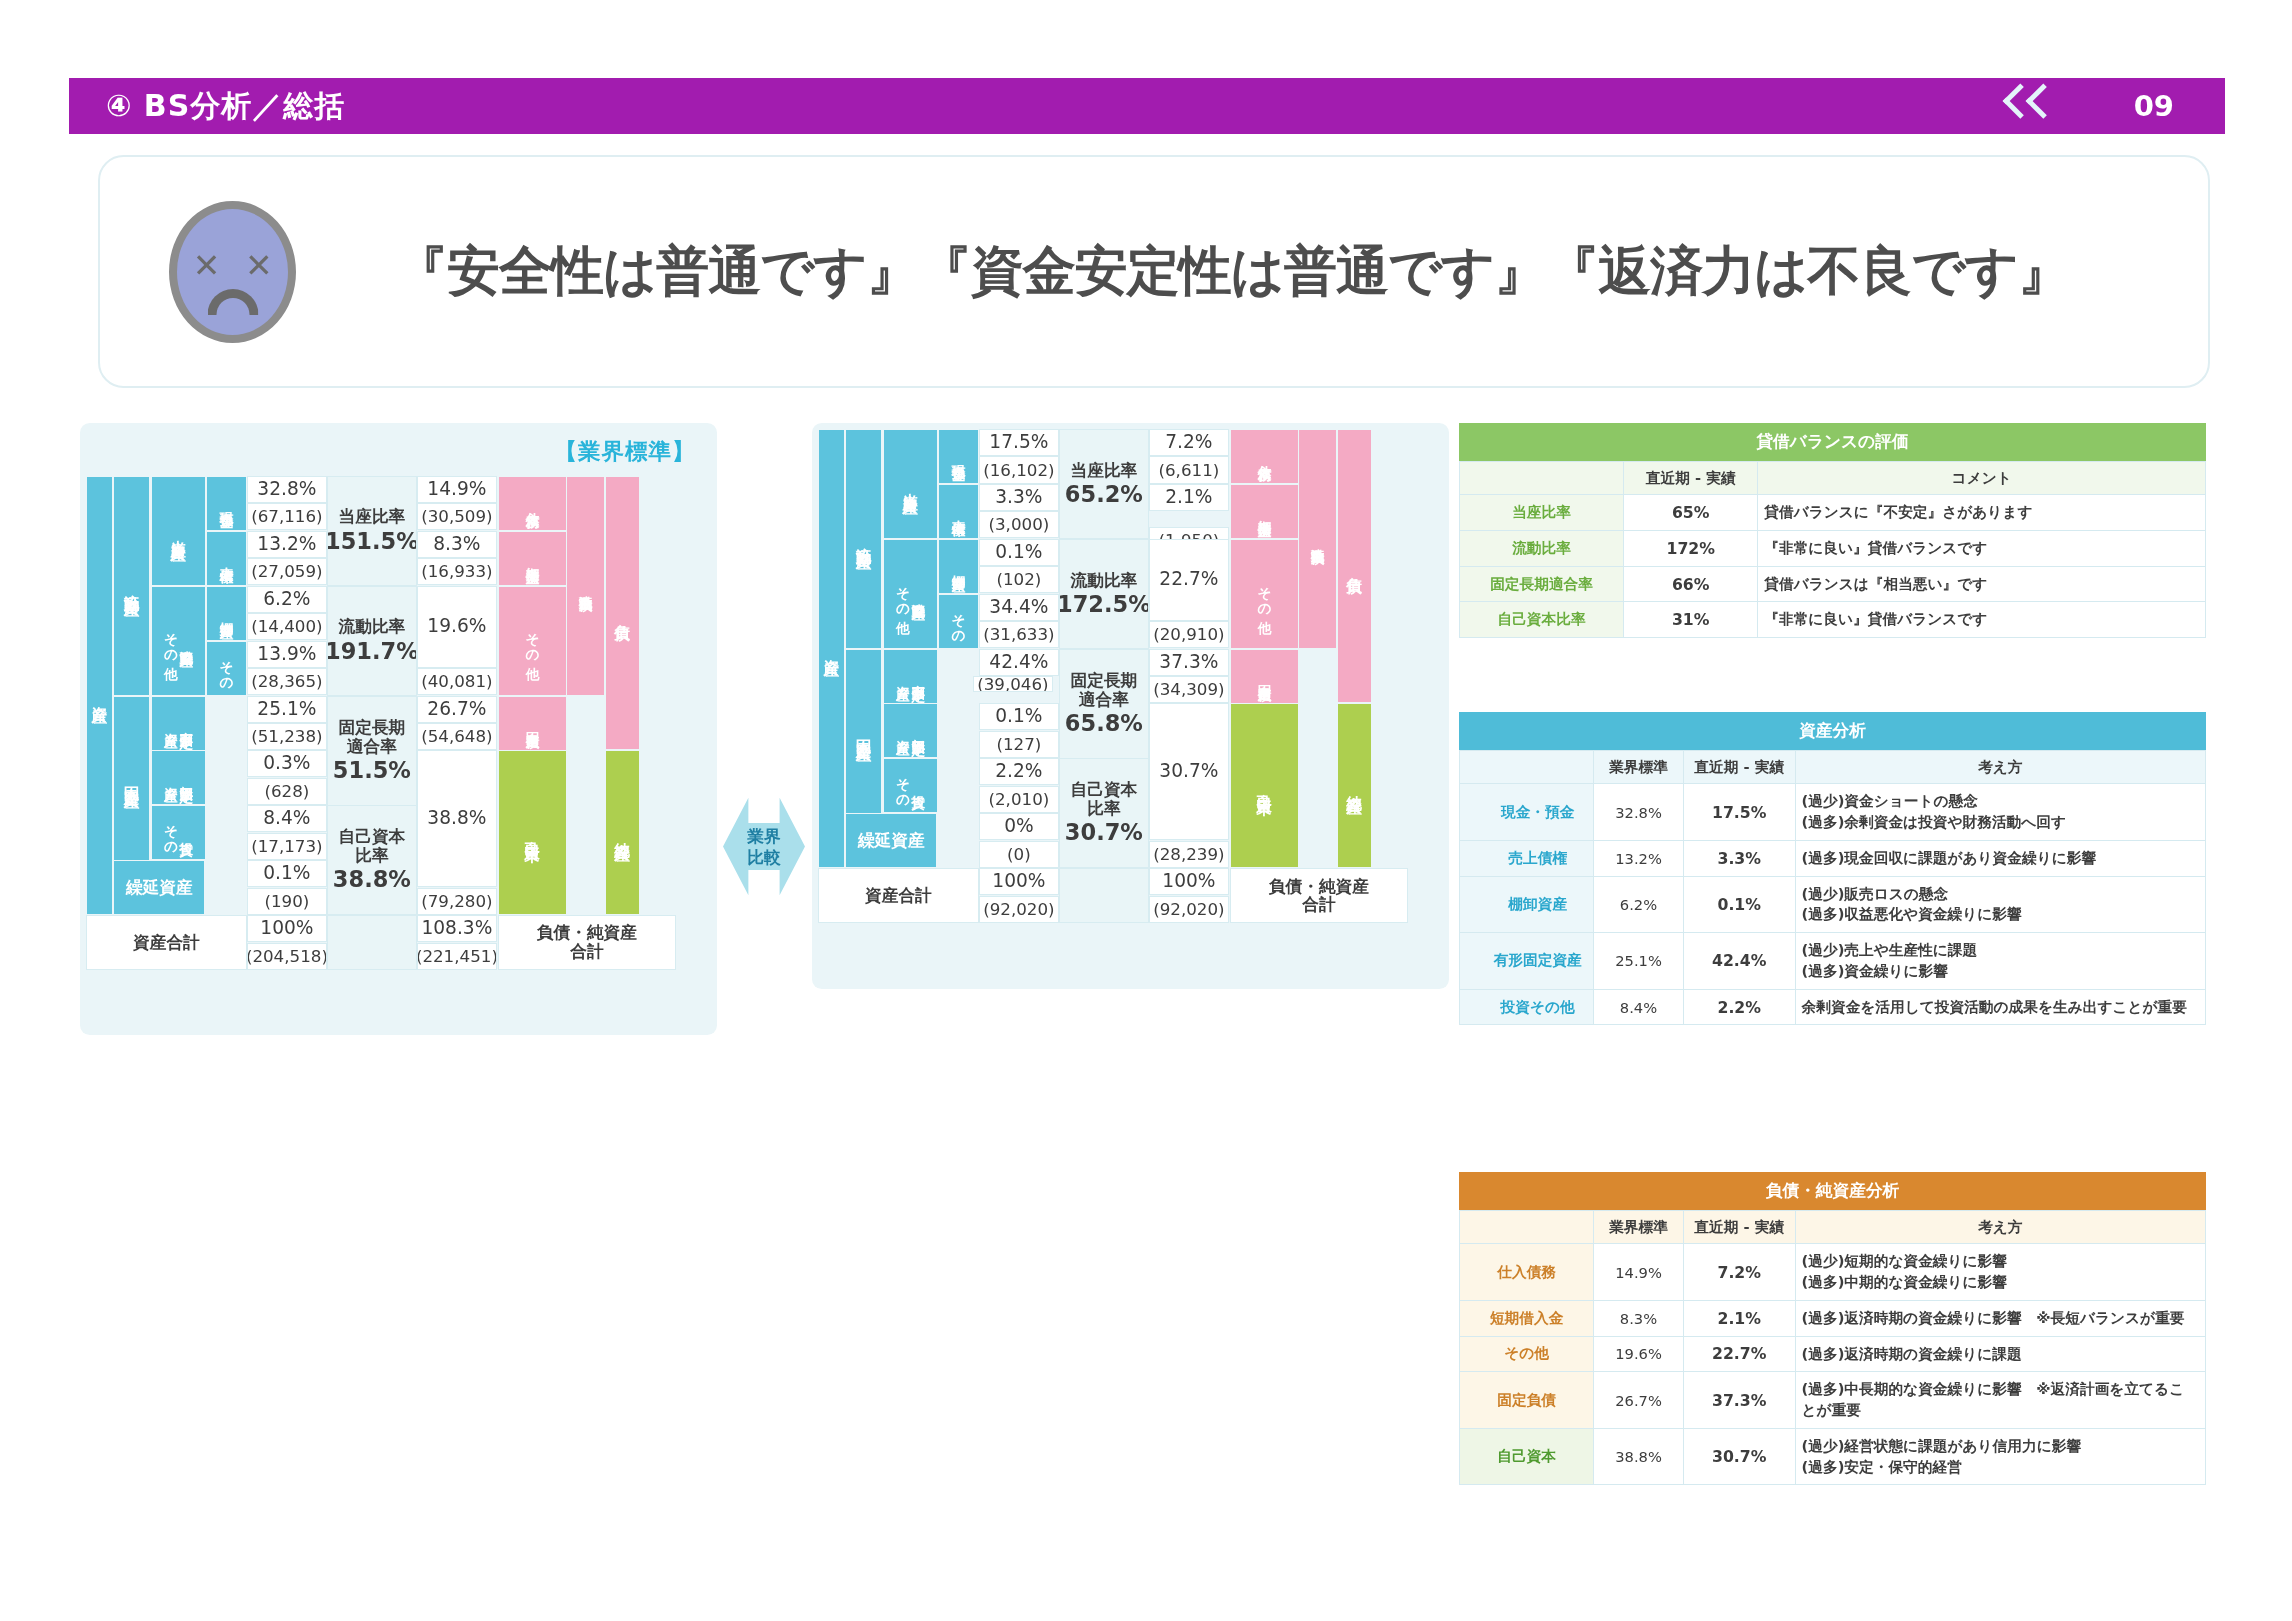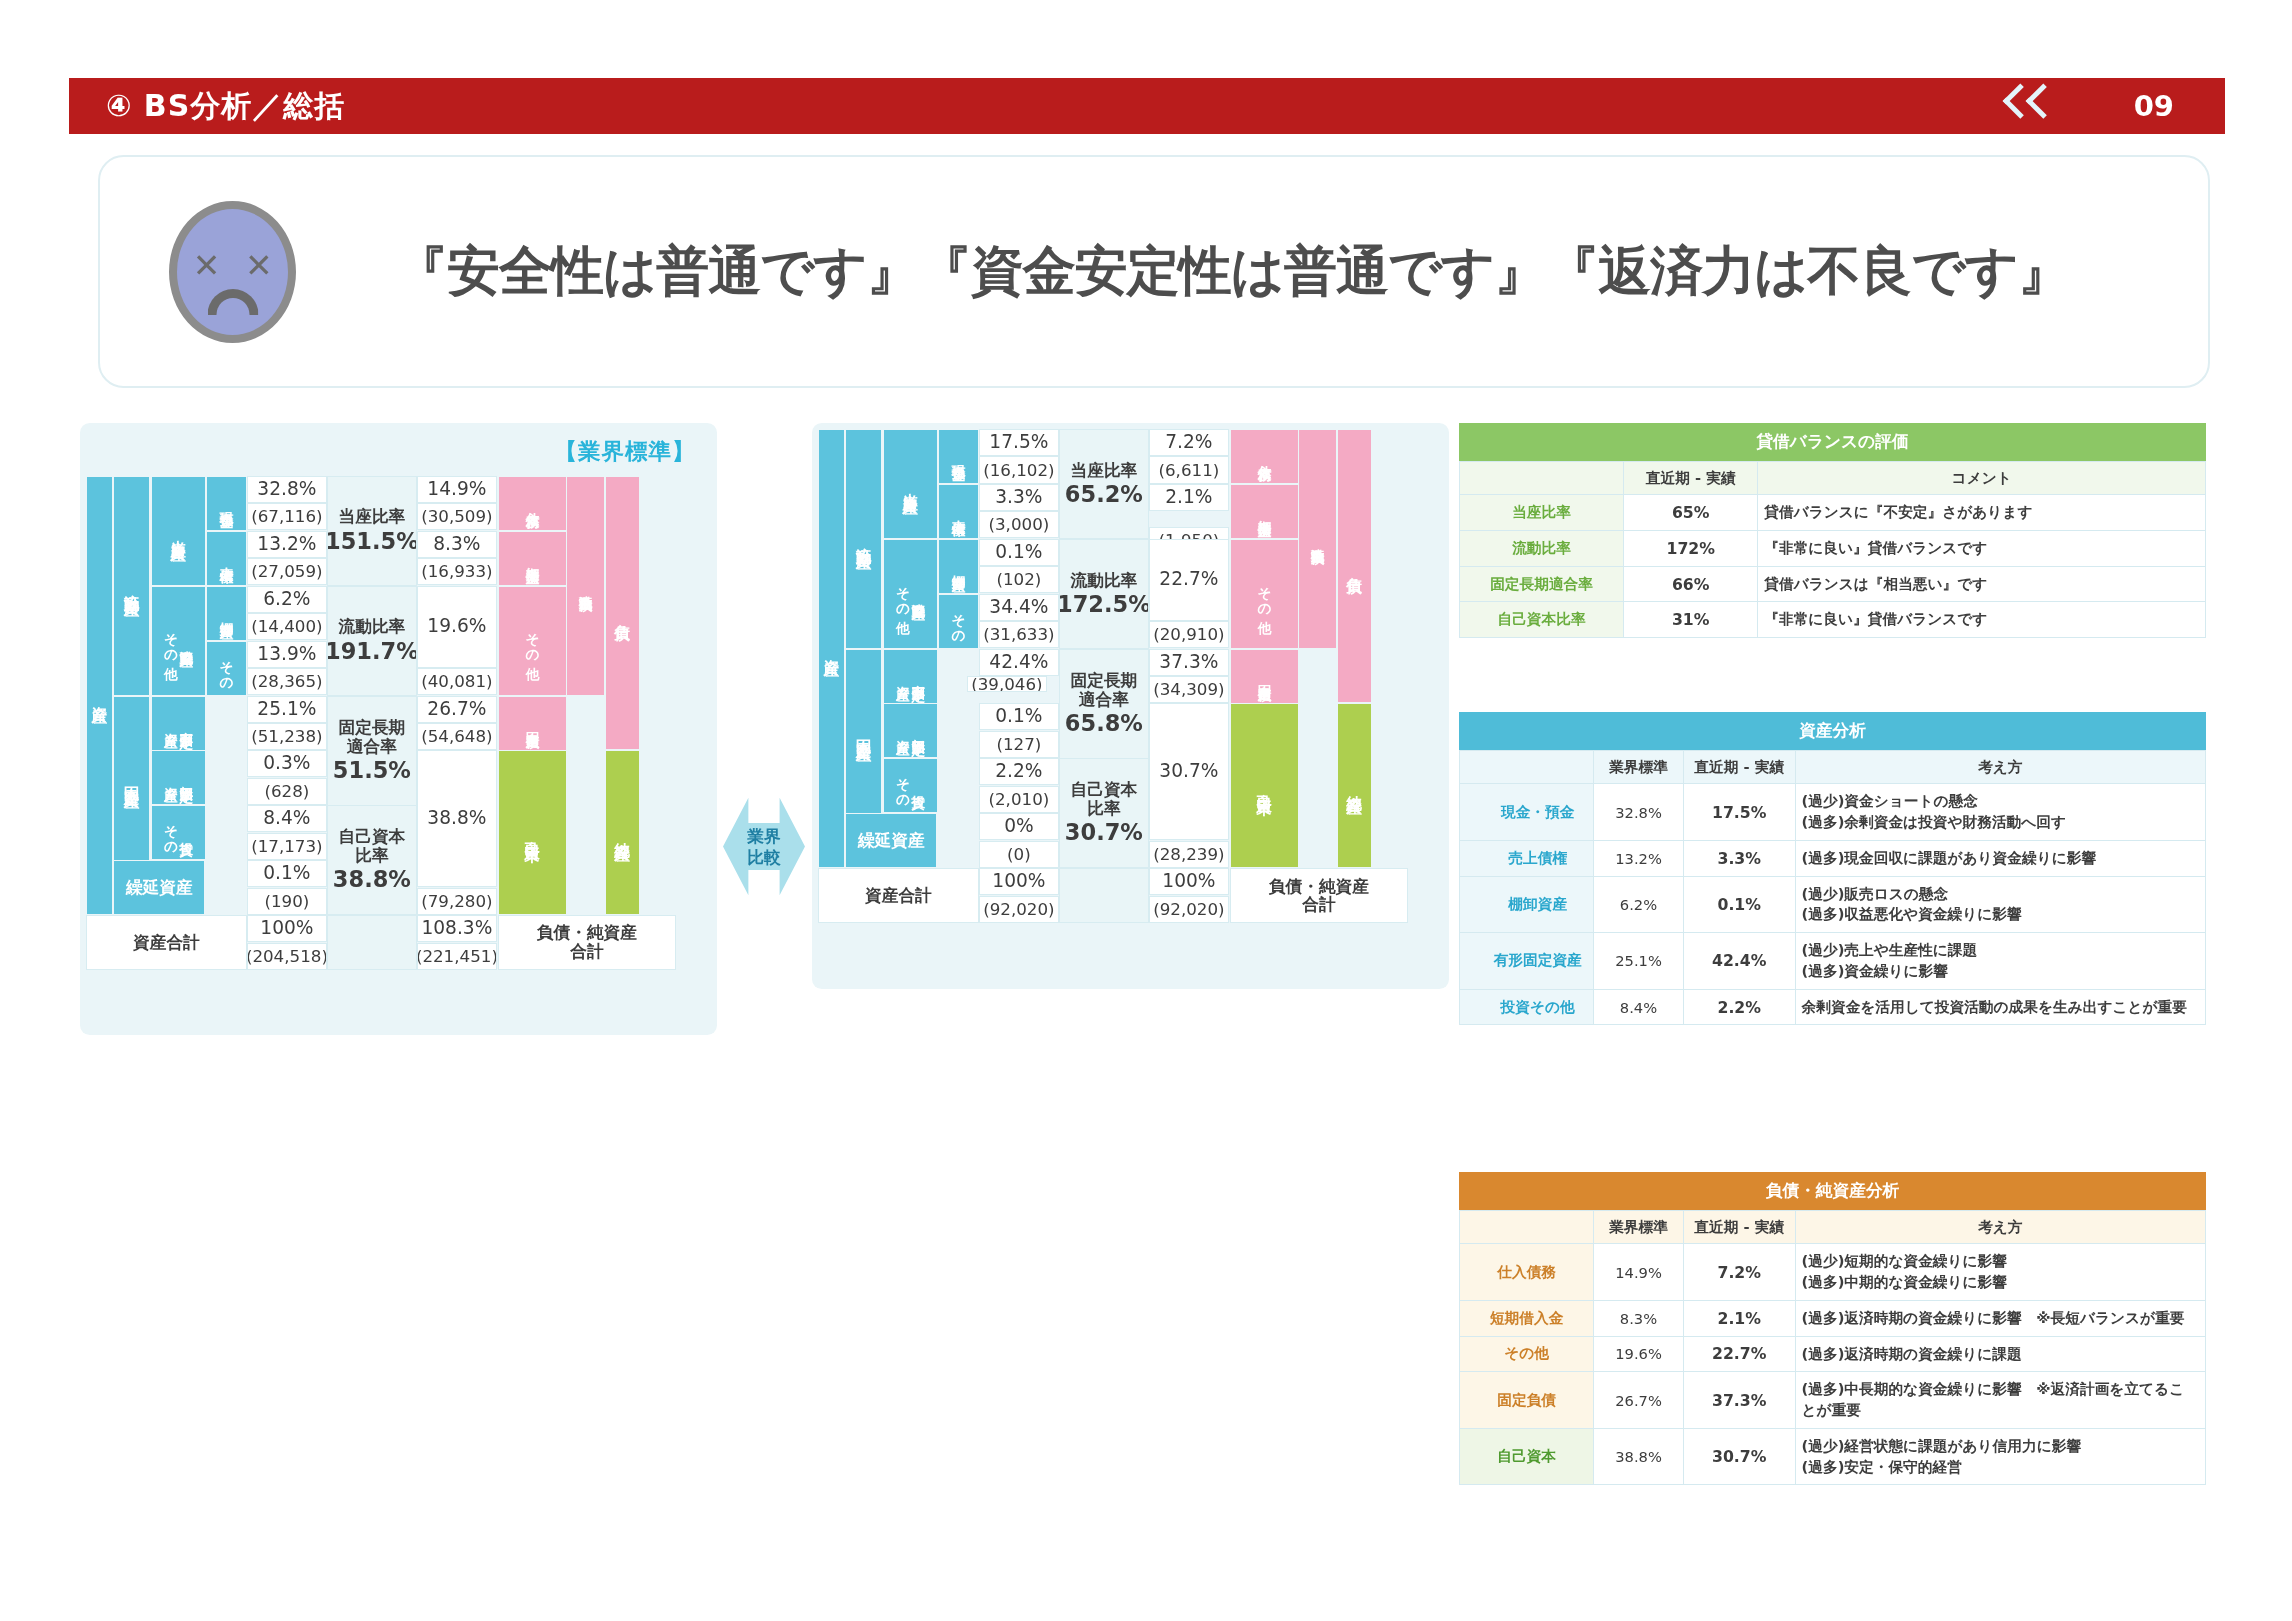--- a/index.html
+++ b/index.html
@@ -7,21 +7,21 @@
     width: 2293px; height: 1621px;
     background: #ffffff;
     font-family: "DejaVu Sans", "Liberation Sans", sans-serif;
     overflow: hidden;
   }
   .page { position: relative; width: 2293px; height: 1621px; }
 
   
   .hdr-bar {
     position: absolute; left: 69px; top: 78px; width: 2156px; height: 56px;
-    background: #b91c1c;
+    background: #a21caf;
   }
   .hdr-title {
     position: absolute; left: 37px; top: 50%; transform: translateY(-50%);
     color: #ffffff; font-size: 30px; font-weight: bold; letter-spacing: 1px;
     white-space: nowrap;
   }
   .hdr-page {
     position: absolute; right: 51px; top: 50%; transform: translateY(-50%);
     color: #ffffff; font-size: 29px; font-weight: bold;
   }
@@ -266,21 +266,21 @@
     <div class="bs-grid" id="grid-right">
         <div class="cell white num" style="left: 161px; top: 0px; width: 80px; height: 27.4px;">17.5%</div>
         <div class="cell white num sm" style="left: 161px; top: 27.4px; width: 80px; height: 27.4px;">(16,102)</div>
         <div class="cell white num" style="left: 161px; top: 55px; width: 80px; height: 27.4px;">3.3%</div>
         <div class="cell white num sm" style="left: 161px; top: 82px; width: 80px; height: 27.4px;">(3,000)</div>
         <div class="cell white num" style="left: 161px; top: 110px; width: 80px; height: 27.4px;">0.1%</div>
         <div class="cell white num sm" style="left: 161px; top: 137px; width: 80px; height: 27.4px;">(102)</div>
         <div class="cell white num" style="left: 161px; top: 165px; width: 80px; height: 27.4px;">34.4%</div>
         <div class="cell white num sm" style="left: 161px; top: 192px; width: 80px; height: 27.4px;">(31,633)</div>
         <div class="cell white num" style="left: 161px; top: 220px; width: 80px; height: 27.4px;">42.4%</div>
-        <div class="cell white num sm" style="left: 149px; top: 247px; width: 80px; height: 16px;">(39,046)</div>
+        <div class="cell white num sm" style="left: 155px; top: 247px; width: 80px; height: 16px;">(39,046)</div>
         <div class="cell white num" style="left: 161px; top: 274px; width: 80px; height: 27.4px;">0.1%</div>
         <div class="cell white num sm" style="left: 161px; top: 302px; width: 80px; height: 27.4px;">(127)</div>
         <div class="cell white num" style="left: 161px; top: 329px; width: 80px; height: 27.4px;">2.2%</div>
         <div class="cell white num sm" style="left: 161px; top: 357px; width: 80px; height: 27.4px;">(2,010)</div>
         <div class="cell white num" style="left: 161px; top: 384px; width: 80px; height: 27.4px;">0%</div>
         <div class="cell white num sm" style="left: 161px; top: 412px; width: 80px; height: 27.4px;">(0)</div>
         <div class="cell blue vert" style="left: 0px; top: 0px; width: 27.4px; height: 439px;">資産</div>
         <div class="cell blue vert" style="left: 27.4px; top: 0px; width: 37px; height: 220px;">流動資産</div>
         <div class="cell blue vert" style="left: 27.4px; top: 220px; width: 37px; height: 165px;">固定資産</div>
         <div class="cell blue vert" style="left: 65px; top: 0px; width: 55px; height: 110px;">当座資産</div>

